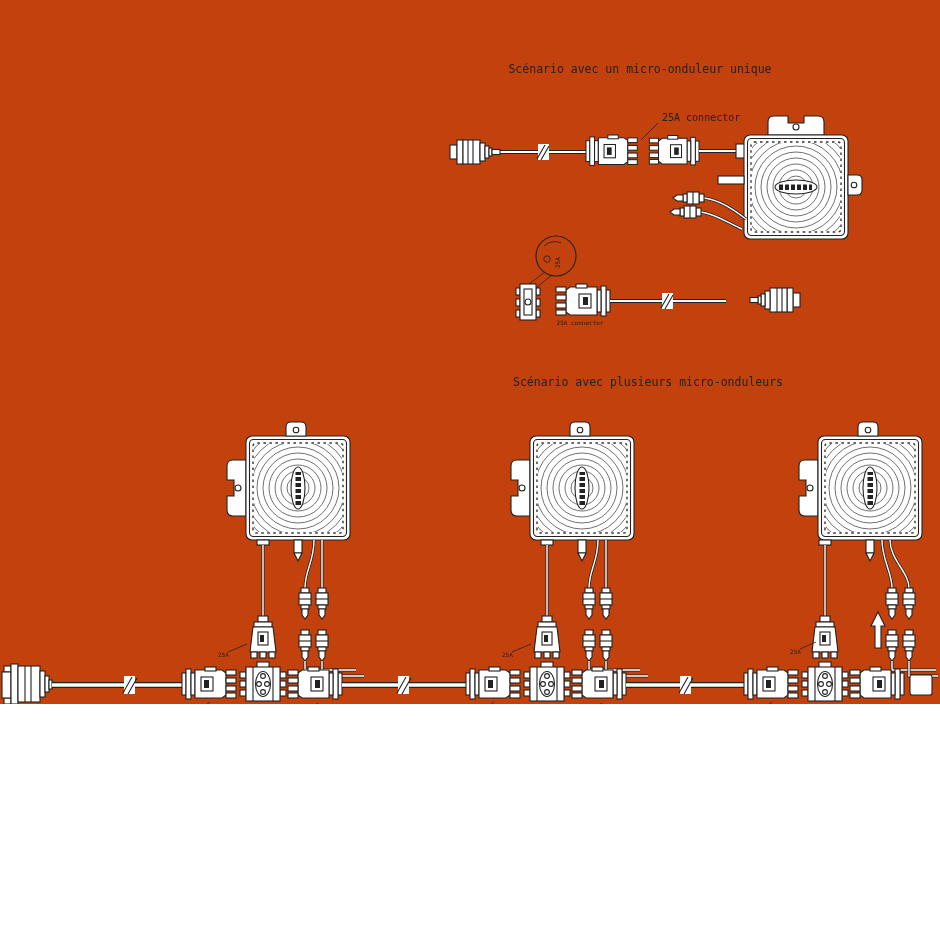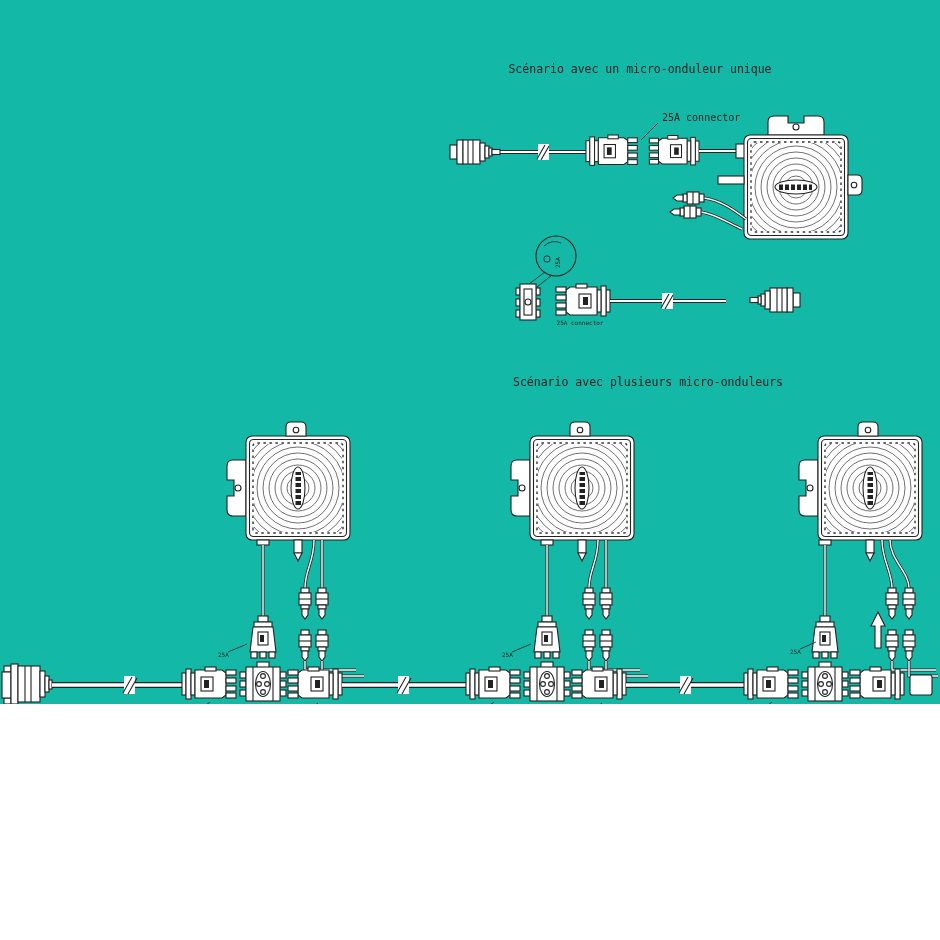--- a/index.html
+++ b/index.html
@@ -1,16 +1,16 @@
 <!DOCTYPE html>
 <html><head>
 <meta charset="utf-8">
 <style>
   html,body{margin:0;padding:0;background:#ffffff;}
-  #canvas{position:relative;width:940px;height:704px;background:#14b8a6;overflow:hidden;}
+  #canvas{position:relative;width:940px;height:704px;background:#c2410c;overflow:hidden;}
   svg{position:absolute;left:0;top:0;}
   .ln{stroke:#222222;fill:none;stroke-width:1.1;}
   .thin{stroke:#222222;fill:none;stroke-width:0.8;}
   .fl{fill:#ffffff;stroke:#222222;stroke-width:1.1;}
   .fd{fill:#222222;stroke:none;}
   .tube{stroke:#222222;stroke-width:4;fill:none;}
   .core{stroke:#ffffff;stroke-width:2;fill:none;}
   .tube3{stroke:#222222;stroke-width:3;fill:none;}
   .core3{stroke:#ffffff;stroke-width:1.4;fill:none;}
   .tube6{stroke:#222222;stroke-width:6;fill:none;}

